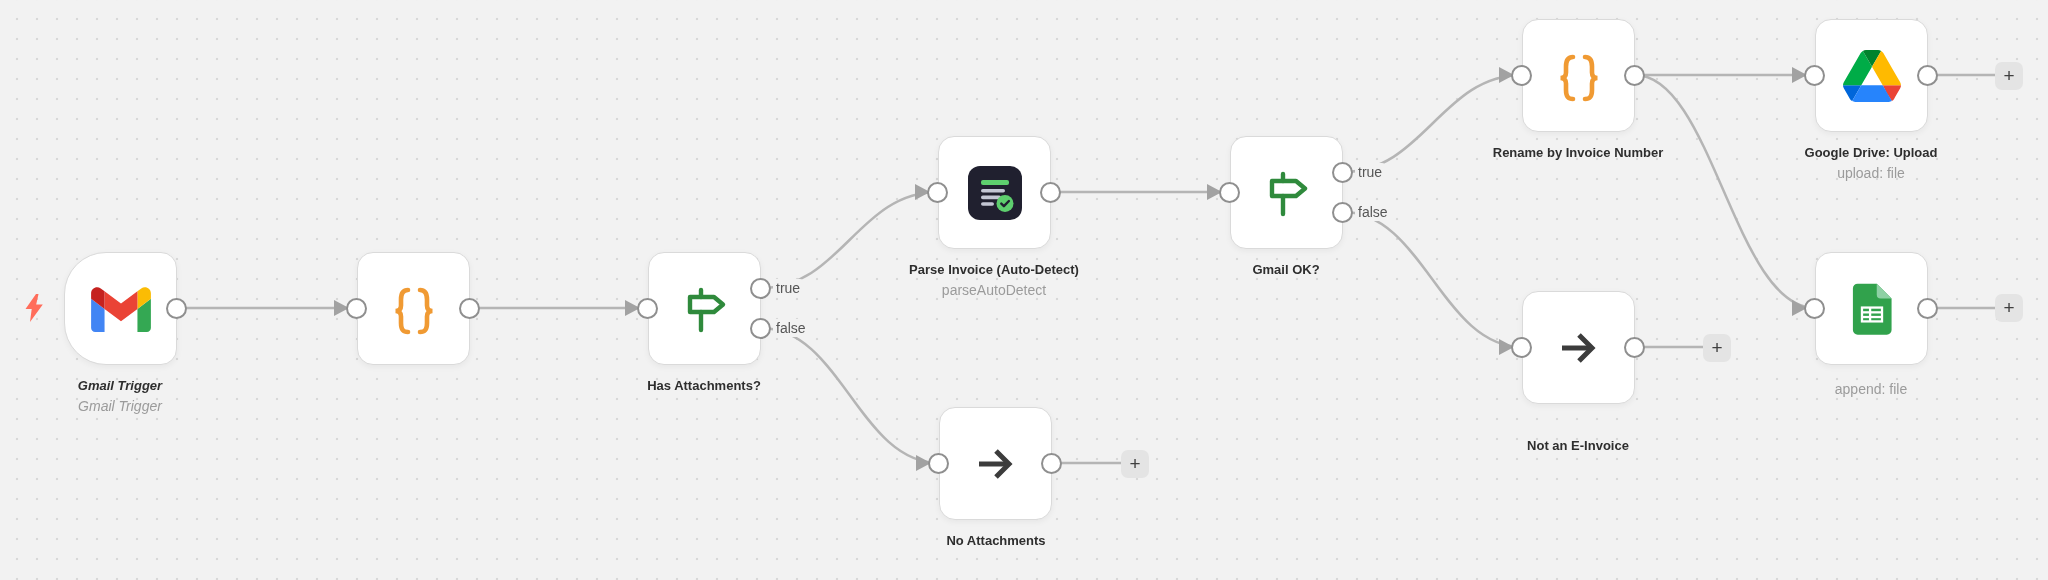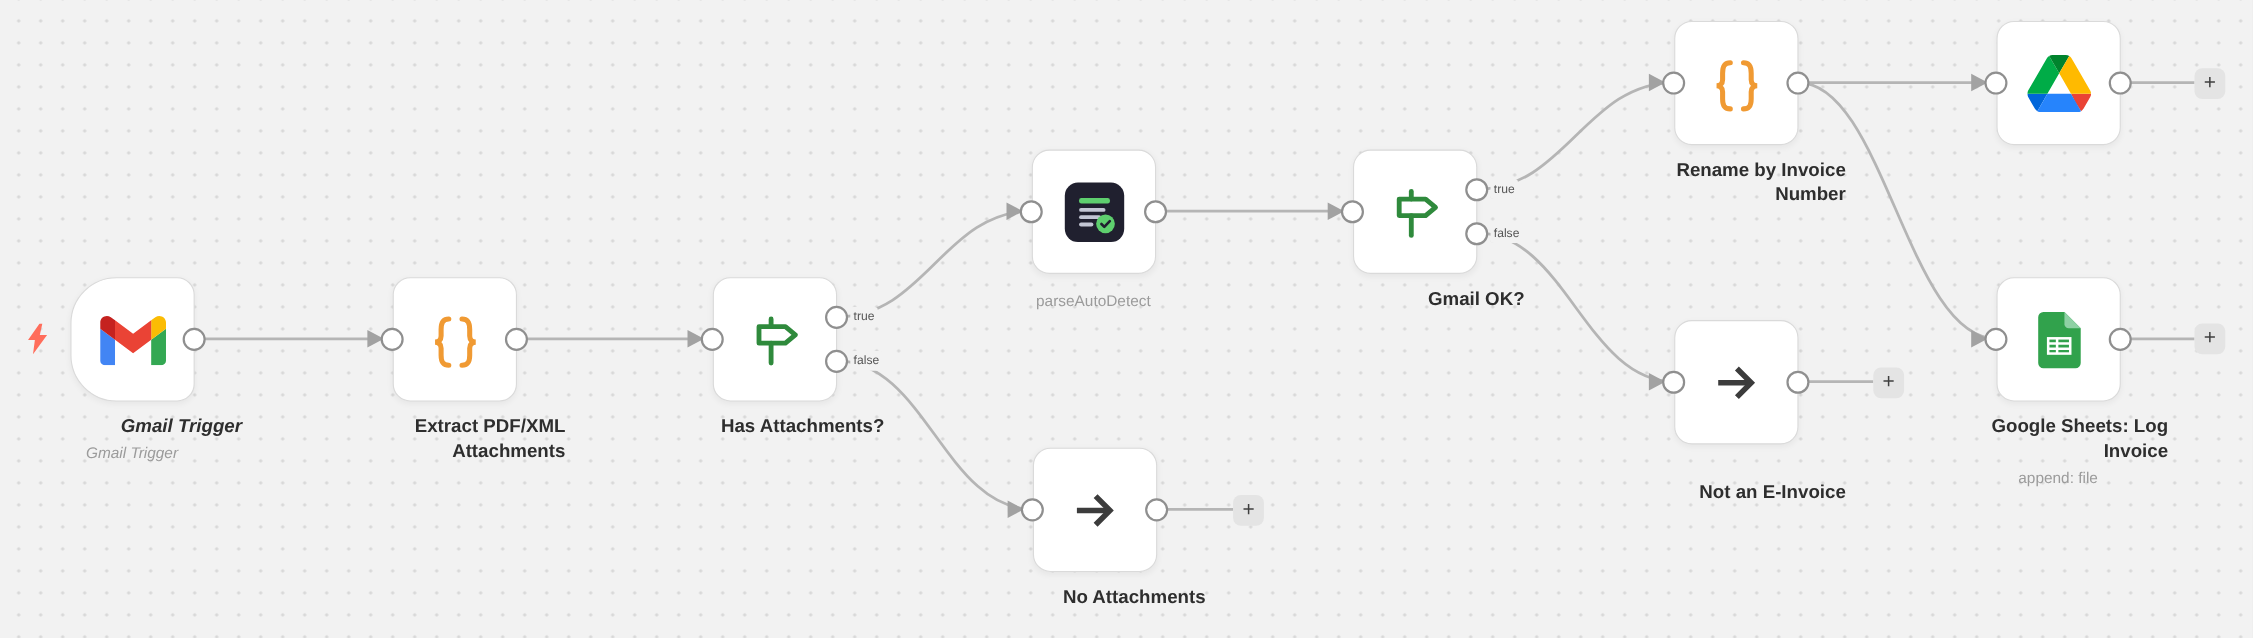--- a/index.html
+++ b/index.html
@@ -16,24 +16,24 @@
     border:1px solid #dadada;border-radius:16px;box-sizing:border-box;
     display:flex;align-items:center;justify-content:center;z-index:3;
     box-shadow:0 2px 6px rgba(0,0,0,0.05);
   }
   .node.trigger{border-radius:42px 16px 16px 42px;}
   .port{
     position:absolute;width:21px;height:21px;border-radius:50%;
     background:#ffffff;border:2px solid #8f8f8f;box-sizing:border-box;z-index:4;
   }
   .nlabel{position:absolute;width:200px;text-align:center;z-index:3;}
-  .ntitle{font-size:17px;font-weight:600;color:#2e2e2e;line-height:1.32;text-align:right;}
+  .ntitle{font-size:13px;font-weight:600;color:#2e2e2e;line-height:1.32;}
   .nsub{font-size:14px;font-weight:400;color:#9b9b9b;line-height:1.3;margin-top:3px;}
   .portlabel{
-    position:absolute;font-size:11px;color:#565656;line-height:18px;z-index:2;
+    position:absolute;font-size:14px;color:#565656;line-height:18px;z-index:2;
     background:#f2f2f2;padding:0 3px;border-radius:3px;
   }
   .plus{
     position:absolute;width:28px;height:28px;border-radius:7px;background:#e4e4e4;
     color:#3f3f3f;font-size:19px;line-height:27px;text-align:center;z-index:3;
     cursor:pointer;user-select:none;
   }
   .bolt{position:absolute;z-index:3;}
 </style>
 </head>
@@ -92,23 +92,20 @@
   <div class="node" style="left:357px;top:252px;">
     <svg width="56" height="56" viewBox="0 0 56 56">
       <g fill="none" stroke="#f09a33" stroke-width="4.6" stroke-linecap="round">
         <path d="M22 9 C16 9 15 13.5 15 18.5 v6 c0 4-2.5 5.5-5.5 5.5 C12.5 30 15 31.5 15 35.5 v6.5 c0 5 1 9 7 9"></path>
         <path d="M34 9 C40 9 41 13.5 41 18.5 v6 c0 4 2.5 5.5 5.5 5.5 C43.5 30 41 31.5 41 35.5 v6.5 c0 5-1 9-7 9"></path>
       </g>
     </svg>
   </div>
   <div class="port" style="left:346px;top:298px;"></div>
   <div class="port" style="left:459px;top:298px;"></div>
-  <div class="nlabel" style="left:314px;top:377px;">
-    <div class="ntitle">Extract PDF/XML Attachments</div>
-  </div>
 
   <div class="node" style="left:648px;top:252px;">
     <svg width="56" height="56" viewBox="0 0 56 56">
       <g fill="none" stroke="#2f8a3c" stroke-width="4.4" stroke-linejoin="round" stroke-linecap="round">
         <line x1="24" y1="9" x2="24" y2="16"></line>
         <path d="M13 16 H37 L46 23.5 L37 31 H13 Z"></path>
         <line x1="24" y1="31" x2="24" y2="49"></line>
       </g>
     </svg>
   </div>
@@ -128,20 +125,21 @@
       <rect x="14" y="24" width="24" height="3.6" rx="1.8" fill="#c3c6d4"></rect>
       <rect x="14" y="30.6" width="20" height="3.6" rx="1.8" fill="#c3c6d4"></rect>
       <rect x="14" y="37.2" width="13" height="3.6" rx="1.8" fill="#c3c6d4"></rect>
       <circle cx="38" cy="38.5" r="8.5" fill="#5ecf6e"></circle>
       <path d="M34.3 38.6 l2.6 2.6 l5-5.2" fill="none" stroke="#20202f" stroke-width="2.4" stroke-linecap="round" stroke-linejoin="round"></path>
     </svg>
   </div>
   <div class="port" style="left:927px;top:182px;"></div>
   <div class="port" style="left:1040px;top:182px;"></div>
   <div class="nlabel" style="left:894px;top:261px;">
+    <div class="ntitle">Parse Invoice (Auto-Detect)</div>
     <div class="nsub">parseAutoDetect</div>
   </div>
 
   <div class="node" style="left:1230px;top:136px;">
     <svg width="56" height="56" viewBox="0 0 56 56">
       <g fill="none" stroke="#2f8a3c" stroke-width="4.4" stroke-linejoin="round" stroke-linecap="round">
         <line x1="24" y1="9" x2="24" y2="16"></line>
         <path d="M13 16 H37 L46 23.5 L37 31 H13 Z"></path>
         <line x1="24" y1="31" x2="24" y2="49"></line>
       </g>
@@ -206,34 +204,37 @@
       <path fill="#00ac47" d="m43.65 25-13.75-23.8c-1.35.8-2.5 1.9-3.3 3.3l-25.4 44a9.06 9.06 0 0 0-1.2 4.5h27.5z"></path>
       <path fill="#ea4335" d="m73.55 76.8c1.35-.8 2.5-1.9 3.3-3.3l1.6-2.75 7.65-13.25c.8-1.4 1.2-2.95 1.2-4.5h-27.5l5.85 11.5z"></path>
       <path fill="#00832d" d="m43.65 25 13.75-23.8c-1.35-.8-2.9-1.2-4.5-1.2h-18.5c-1.6 0-3.15.45-4.5 1.2z"></path>
       <path fill="#2684fc" d="m59.8 53h-32.3l-13.75 23.8c1.35.8 2.9 1.2 4.5 1.2h50.8c1.6 0 3.15-.45 4.5-1.2z"></path>
       <path fill="#ffba00" d="m73.4 26.5-12.7-22c-.8-1.4-1.95-2.5-3.3-3.3l-13.75 23.8 16.15 28h27.45c0-1.55-.4-3.1-1.2-4.5z"></path>
     </svg>
   </div>
   <div class="port" style="left:1804px;top:65px;"></div>
   <div class="port" style="left:1917px;top:65px;"></div>
   <div class="plus" style="left:1995px;top:62px;"><span>+</span></div>
+  <div class="nlabel" style="left:1771px;top:144px;">
+    <div class="ntitle">Google Drive: Upload</div>
+    <div class="nsub">upload: file</div>
+  </div>
 
   <div class="node" style="left:1815px;top:252px;">
     <svg width="42" height="54" viewBox="0 0 44 56">
       <path d="M7 1.5 H27 L42.5 17 V50 a5 5 0 0 1-5 5 H7 a5 5 0 0 1-5-5 V6.5 a5 5 0 0 1 5-5 Z" fill="#31a24c"></path>
       <path d="M27 1.5 L42.5 17 H31 a4 4 0 0 1-4-4 Z" fill="#8ed1a4"></path>
       <g fill="none" stroke="#ffffff" stroke-width="2.4">
         <rect x="11.5" y="26.5" width="21" height="14.5"></rect>
         <line x1="11.5" y1="31.5" x2="32.5" y2="31.5"></line>
         <line x1="11.5" y1="36.4" x2="32.5" y2="36.4"></line>
         <line x1="20" y1="26.5" x2="20" y2="41"></line>
       </g>
     </svg>
   </div>
   <div class="port" style="left:1804px;top:298px;"></div>
   <div class="port" style="left:1917px;top:298px;"></div>
   <div class="plus" style="left:1995px;top:294px;"><span>+</span></div>
   <div class="nlabel" style="left:1771px;top:377px;">
-    <div class="ntitle">Google Sheets: Log Invoice</div>
     <div class="nsub">append: file</div>
   </div>
 
 </div>
 
 </body></html>

